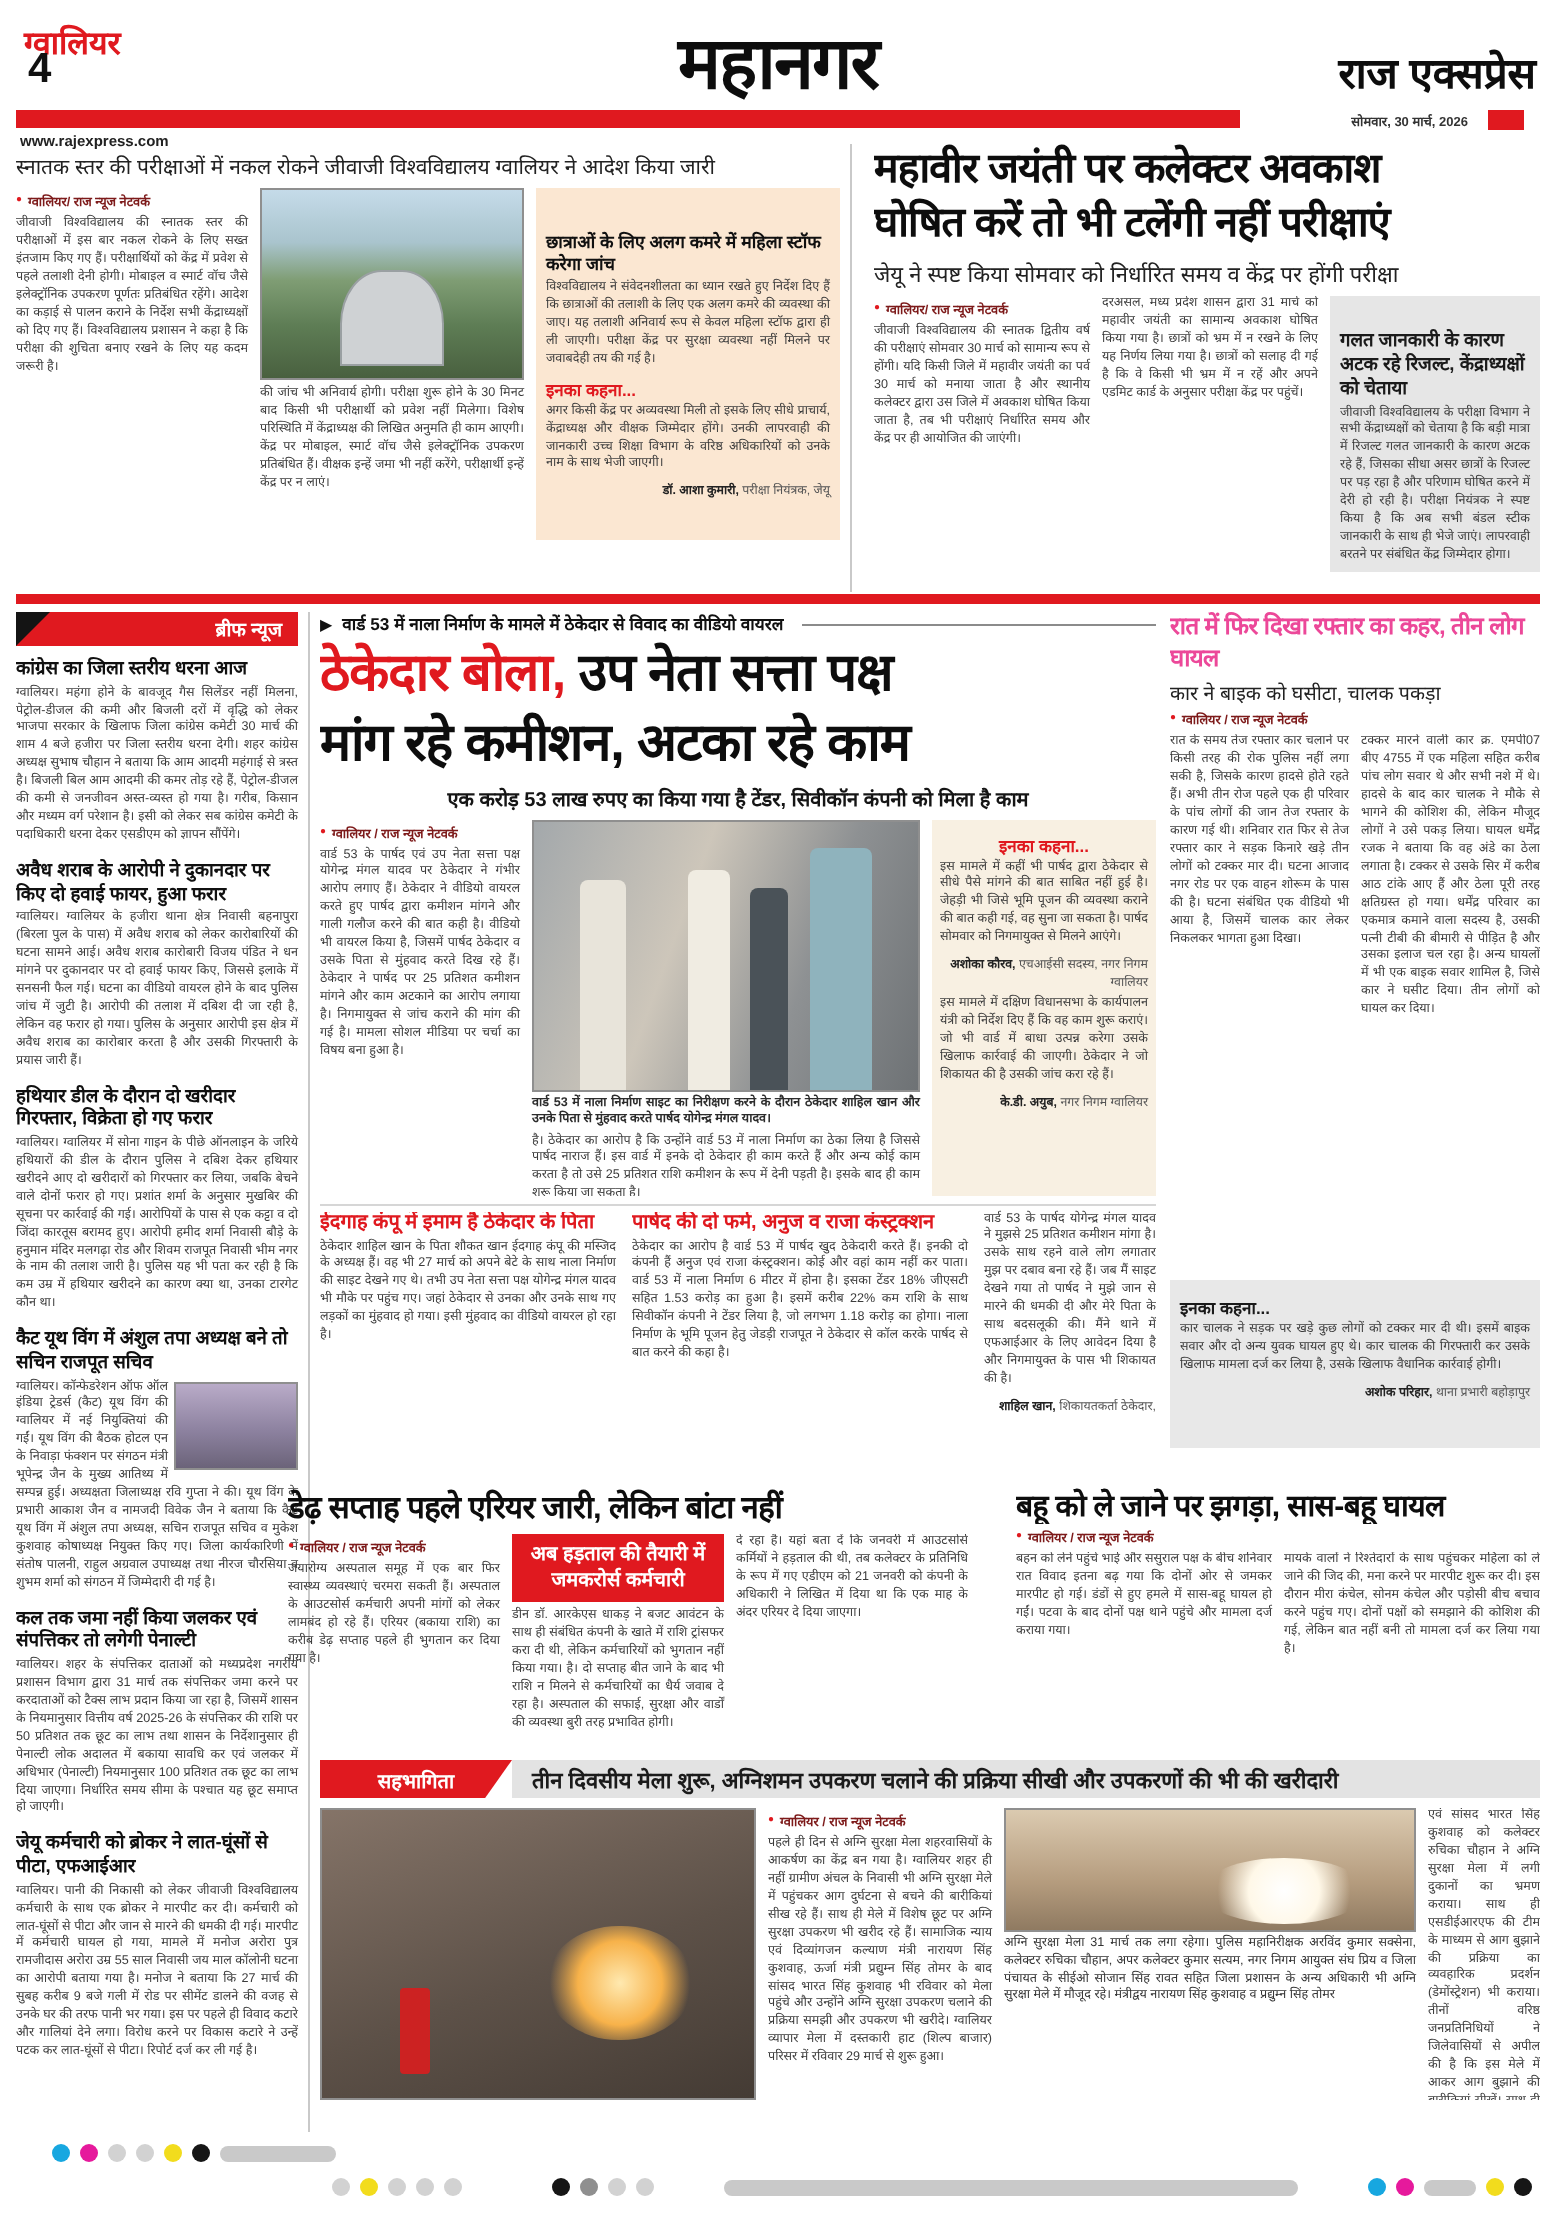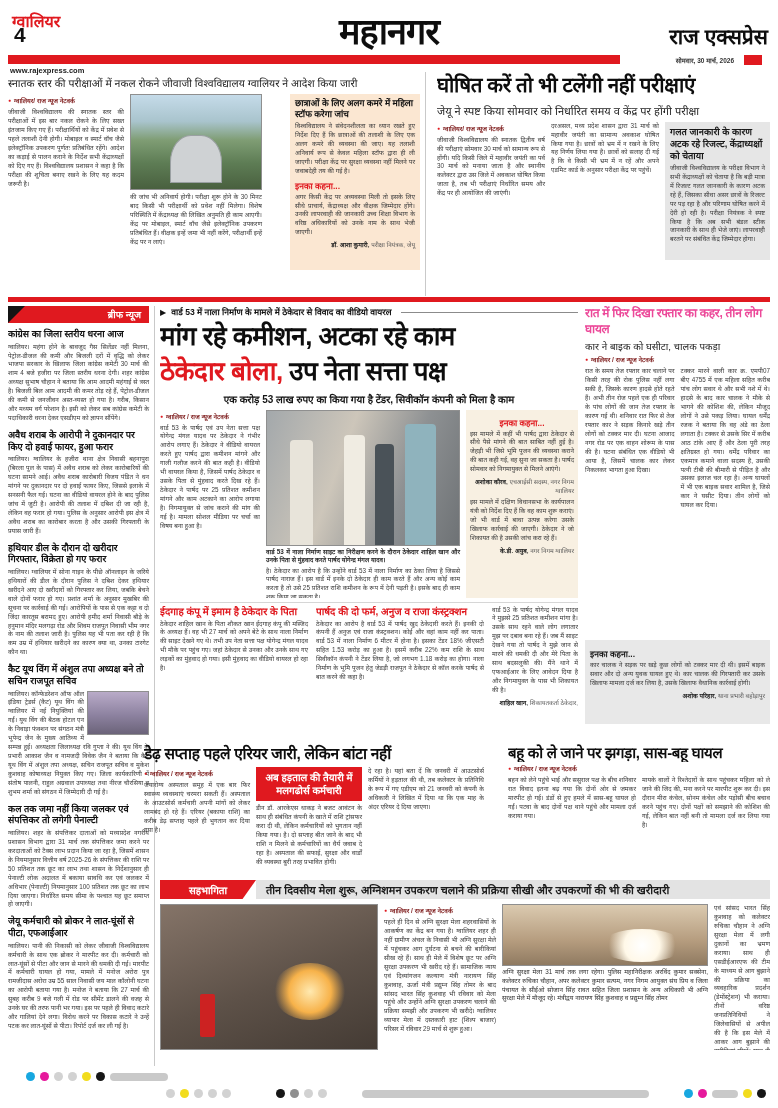--- a/index.html
+++ b/index.html
@@ -31,29 +31,29 @@
   
   .top-band { position:absolute; top:72px; left:8px; width:762px; height:224px; display:flex; }
   .art-a { width:412px; overflow:hidden; }
   .a-headline { font-size:18.5px; font-weight:900; color:#0d0d0d; white-space:nowrap; overflow:hidden; letter-spacing:-0.4px; }
   .a-subhead { font-size:10.5px; color:#222; margin:4px 0 4px 0; white-space:nowrap; overflow:hidden; }
   .a-cols { display:flex; gap:6px; height:176px; overflow:hidden; }
   .a-col1 { width:116px; }
   .a-col2 { width:132px; }
   .a-photo { width:100%; height:96px; background:linear-gradient(180deg,#c5dbe9 0%,#a9c4cd 28%,#7f9d74 48%,#5e7d55 72%,#49603f 100%); }
   .a-gate { position:absolute; left:30%; bottom:6%; width:40%; height:52%; background:#cfd2d4; border-radius:40% 40% 0 0/55% 55% 0 0; border:1px solid #9aa0a2; }
-  .a-col3 { flex:1; background:#fbe7d2; padding:4px 5px; overflow:hidden;margin-left:22px; }
+  .a-col3 { flex:1; background:#fbe7d2; padding:22px 5px; overflow:hidden; }
   .girls-title { font-size:8.8px; font-weight:900; color:#101010; line-height:1.25; margin-bottom:2px; }
   .quote-title { color:#e0191f; font-weight:900; font-size:8.5px; margin:4px 0 2px 0; }
   .art-b { flex:1; overflow:hidden; padding-left:6px; }
   .b-headline { font-size:20.5px; font-weight:900; line-height:1.3; color:#0d0d0d; letter-spacing:-0.4px; white-space:nowrap; overflow:hidden; }
   .b-subhead { font-size:11px; color:#222; margin:4px 0 4px 0; white-space:nowrap; overflow:hidden; }
   .b-cols { display:flex; gap:6px; height:138px; overflow:hidden; }
   .b-col { width:108px; }
-  .b-box { flex:1; background:#e6e6e6; padding:4px 5px; overflow:hidden; }
+  .b-box { flex:1; background:#e6e6e6; padding:16px 5px; overflow:hidden; }
   .b-box-title { font-size:9.3px; font-weight:900; line-height:1.3; margin-bottom:2px; }
   .red-rule { position:absolute; top:297px; left:8px; width:762px; height:5px; background:#e0191f; }
 
   
   .brief { position:absolute; top:306px; left:8px; width:147px; height:760px; border-right:1px solid #c9c9c9; padding-right:5px; overflow:hidden; }
   .brief-ribbon { position:relative; height:17px; background:#e0191f; margin-bottom:6px; }
   .brief-ribbon .tri { position:absolute; left:0; top:0; width:0; height:0; border-top:17px solid #141414; border-right:17px solid transparent; }
   .brief-ribbon .t { position:absolute; right:8px; top:2px; color:#fff; font-weight:900; font-size:9.5px; }
   .brief-item { margin-bottom:7px; }
   .brief-head { font-size:9.3px; font-weight:900; line-height:1.25; color:#101010; margin-bottom:2px; }
@@ -165,20 +165,21 @@
           <div class="quote-title">इनका कहना...</div>
           <div class="body-txt">अगर किसी केंद्र पर अव्यवस्था मिली तो इसके लिए सीधे प्राचार्य, केंद्राध्यक्ष और वीक्षक जिम्मेदार होंगे। उनकी लापरवाही की जानकारी उच्च शिक्षा विभाग के वरिष्ठ अधिकारियों को उनके नाम के साथ भेजी जाएगी।</div>
           <div class="quote-attr"><span>डॉ. आशा कुमारी,</span><span class="org"> परीक्षा नियंत्रक, जेयू</span></div>
         </div>
       </div>
     </article>
 
     <div class="vdiv"></div>
 
     <article class="art-b">
+      <div class="b-headline">महावीर जयंती पर कलेक्टर अवकाश</div>
       <div class="b-headline">घोषित करें तो भी टलेंगी नहीं परीक्षाएं</div>
       <div class="b-subhead">जेयू ने स्पष्ट किया सोमवार को निर्धारित समय व केंद्र पर होंगी परीक्षा</div>
       <div class="b-cols">
         <div class="b-col">
           <div class="byline">
               <span class="dot">●</span>
               <span class="bl">ग्वालियर/ राज न्यूज नेटवर्क</span>
             </div>
           <div class="body-txt">जीवाजी विश्वविद्यालय की स्नातक द्वितीय वर्ष की परीक्षाएं सोमवार 30 मार्च को सामान्य रूप से होंगी। यदि किसी जिले में महावीर जयंती का पर्व 30 मार्च को मनाया जाता है और स्थानीय कलेक्टर द्वारा उस जिले में अवकाश घोषित किया जाता है, तब भी परीक्षाएं निर्धारित समय और केंद्र पर ही आयोजित की जाएंगी।</div>
         </div>
@@ -226,22 +227,22 @@
       <div class="body-txt">ग्वालियर। पानी की निकासी को लेकर जीवाजी विश्वविद्यालय कर्मचारी के साथ एक ब्रोकर ने मारपीट कर दी। कर्मचारी को लात-घूंसों से पीटा और जान से मारने की धमकी दी गई। मारपीट में कर्मचारी घायल हो गया, मामले में मनोज अरोरा पुत्र रामजीदास अरोरा उम्र 55 साल निवासी जय माल कॉलोनी घटना का आरोपी बताया गया है। मनोज ने बताया कि 27 मार्च की सुबह करीब 9 बजे गली में रोड पर सीमेंट डालने की वजह से उनके घर की तरफ पानी भर गया। इस पर पहले ही विवाद कटारे और गालियां देने लगा। विरोध करने पर विकास कटारे ने उन्हें पटक कर लात-घूंसों से पीटा। रिपोर्ट दर्ज कर ली गई है।</div>
     </div>
   </aside>
 
   <article class="art-c">
     <div class="c-kicker">
       <span class="arrow">▶</span>
       <span>वार्ड 53 में नाला निर्माण के मामले में ठेकेदार से विवाद का वीडियो वायरल</span>
       <span class="tail"></span>
     </div>
+    <div class="c-headline"><span class="red">ठेकेदार बोला,</span><span> उप नेता सत्ता पक्ष</span></div>
     <div class="c-headline">मांग रहे कमीशन, अटका रहे काम</div>
-    <div class="c-headline"><span class="red">ठेकेदार बोला,</span><span> उप नेता सत्ता पक्ष</span></div>
     <div class="c-subhead">एक करोड़ 53 लाख रुपए का किया गया है टेंडर, सिवीकॉन कंपनी को मिला है काम</div>
     <div class="c-cols">
       <div class="c-col1">
         <div class="byline">
             <span class="dot">●</span>
             <span class="bl">ग्वालियर / राज न्यूज नेटवर्क</span>
           </div>
         <div class="body-txt">वार्ड 53 के पार्षद एवं उप नेता सत्ता पक्ष योगेन्द्र मंगल यादव पर ठेकेदार ने गंभीर आरोप लगाए हैं। ठेकेदार ने वीडियो वायरल करते हुए पार्षद द्वारा कमीशन मांगने और गाली गलौज करने की बात कही है। वीडियो भी वायरल किया है, जिसमें पार्षद ठेकेदार व उसके पिता से मुंहवाद करते दिख रहे हैं। ठेकेदार ने पार्षद पर 25 प्रतिशत कमीशन मांगने और काम अटकाने का आरोप लगाया है। निगमायुक्त से जांच कराने की मांग की गई है। मामला सोशल मीडिया पर चर्चा का विषय बना हुआ है।</div>
       </div>
       <div class="c-col2">
@@ -301,21 +302,21 @@
     <div class="e-headline">डेढ़ सप्ताह पहले एरियर जारी, लेकिन बांटा नहीं</div>
     <div class="e-cols">
       <div class="e-col">
         <div class="byline">
             <span class="dot">●</span>
             <span class="bl">ग्वालियर / राज न्यूज नेटवर्क</span>
           </div>
         <div class="body-txt">जयारोग्य अस्पताल समूह में एक बार फिर स्वास्थ्य व्यवस्थाएं चरमरा सकती हैं। अस्पताल के आउटसोर्स कर्मचारी अपनी मांगों को लेकर लामबंद हो रहे हैं। एरियर (बकाया राशि) का करीब डेढ़ सप्ताह पहले ही भुगतान कर दिया गया है।</div>
       </div>
       <div class="e-col">
-        <div class="e-redbox">अब हड़ताल की तैयारी में मलगढोर्स कर्मचारी</div>
+        <div class="e-redbox">अब हड़ताल की तैयारी में जमकरोर्स कर्मचारी</div>
         <div class="body-txt">डीन डॉ. आरकेएस धाकड़ ने बजट आवंटन के साथ ही संबंधित कंपनी के खाते में राशि ट्रांसफर करा दी थी, लेकिन कर्मचारियों को भुगतान नहीं किया गया। है। दो सप्ताह बीत जाने के बाद भी राशि न मिलने से कर्मचारियों का धैर्य जवाब दे रहा है। अस्पताल की सफाई, सुरक्षा और वार्डों की व्यवस्था बुरी तरह प्रभावित होगी।</div>
       </div>
       <div class="e-col body-txt" style="flex:1">दे रहा है। यहां बता दें कि जनवरी में आउटसोर्स कर्मियों ने हड़ताल की थी, तब कलेक्टर के प्रतिनिधि के रूप में गए एडीएम को 21 जनवरी को कंपनी के अधिकारी ने लिखित में दिया था कि एक माह के अंदर एरियर दे दिया जाएगा।</div>
     </div>
   </article>
 
   <article class="art-f">
     <div class="f-headline">बहू को ले जाने पर झगड़ा, सास-बहू घायल</div>
     <div class="byline">
         <span class="dot">●</span>

